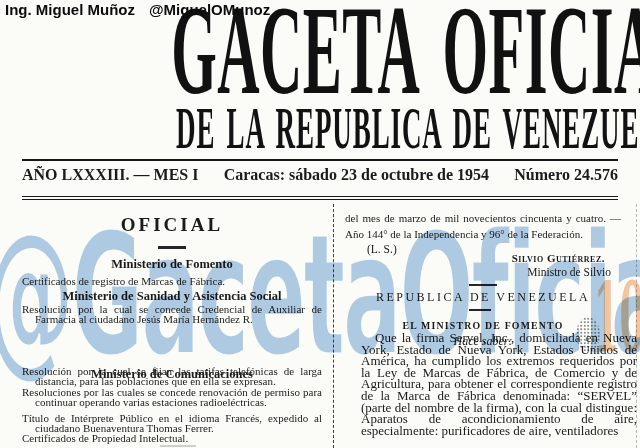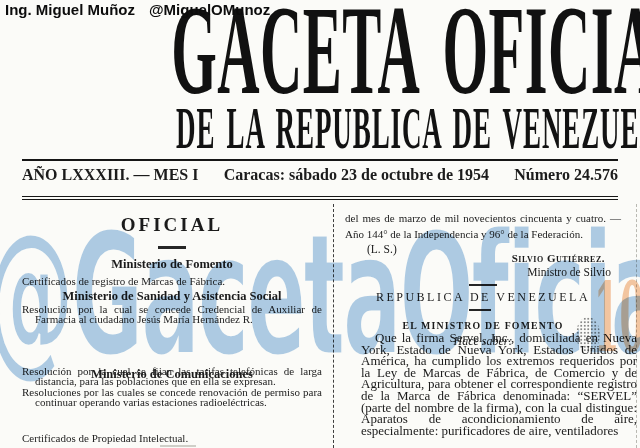--- a/index.html
+++ b/index.html
@@ -112,20 +112,21 @@
   <div class="lh" style="top:257px;">Ministerio de Fomento</div>
   <div class="le" style="top:276px;">Certificados de registro de Marcas de Fábrica.</div>
 
   <div class="lh" style="top:289px;">Ministerio de Sanidad y Asistencia Social</div>
   <div class="le" style="top:304px;">Resolución por la cual se concede Credencial de Auxiliar de Farmacia al ciudadano Jesús María Hernández R.</div>
 
   <div class="lh" style="top:351px;margin-top:16px;">Ministerio de Comunicaciones</div>
   <div class="le" style="top:366px;">Resolución por la cual se fijan las tarifas telefónicas de larga distancia, para las poblaciones que en ella se expresan.</div>
   <div class="le" style="top:387px;">Resoluciones por las cuales se concede renovación de permiso para continuar operando varias estaciones radioeléctricas.</div>
 
+  <div class="le" style="top:413px;">Título de Intérprete Público en el idioma Francés, expedido al ciudadano Buenaventura Thomas Ferrer.</div>
   <div class="le" style="top:433px;">Certificados de Propiedad Intelectual.</div>
 
   <div class="ghost-line"></div>
 
   <div class="rc rc-cont">del mes de marzo de mil novecientos cincuenta y cuatro. —Año 144° de la Independencia y 96° de la Federación.</div>
   <div class="rc rc-seal">(L. S.)</div>
   <div class="rc rc-signame">Silvio Gutiérrez.</div>
   <div class="rc rc-sigrole">Ministro de Silvio</div>
   <div class="dash" style="left:469px;top:284px;height:1.5px;"></div>
 

